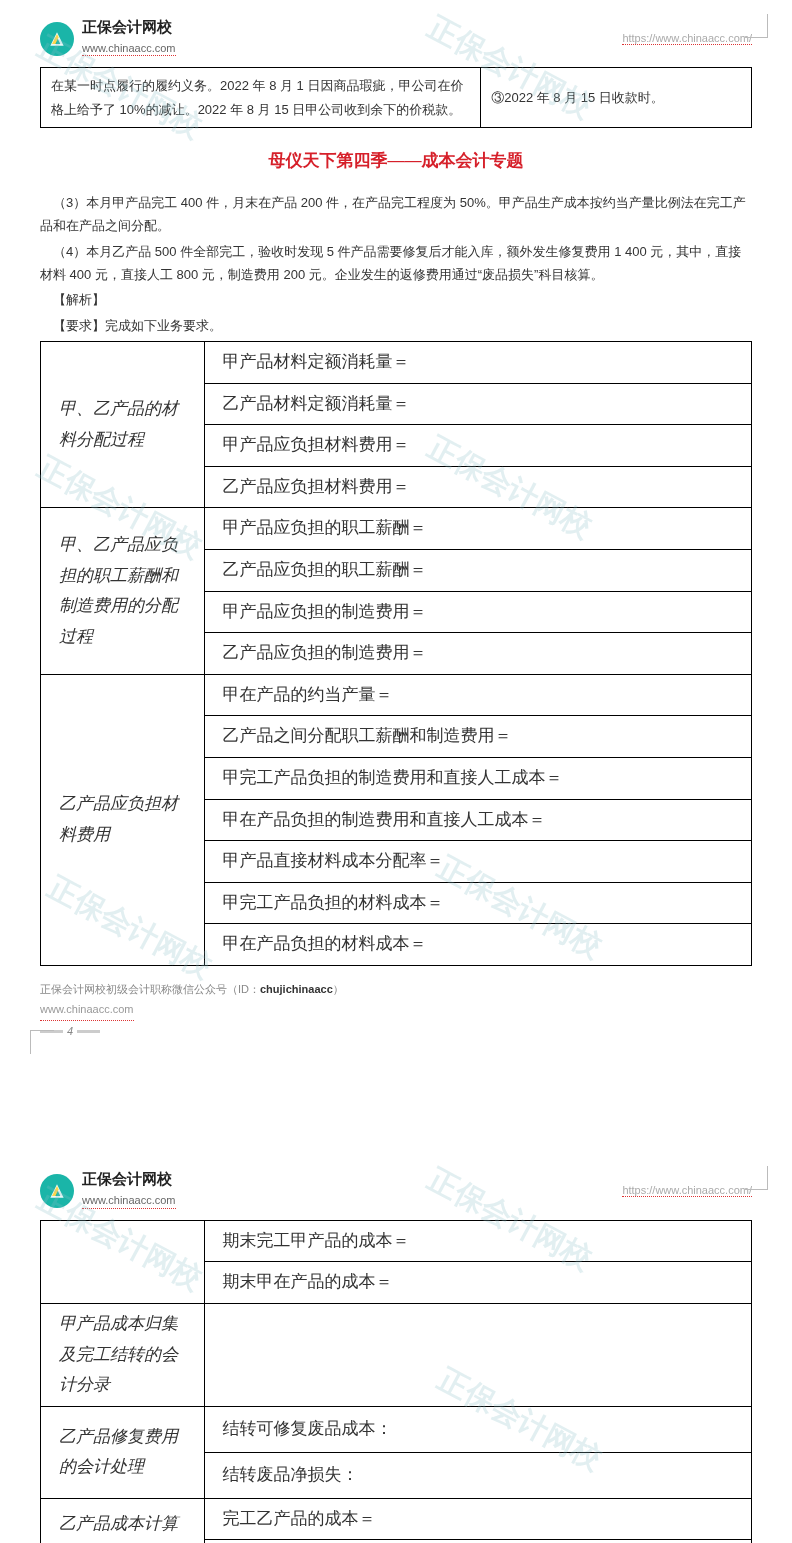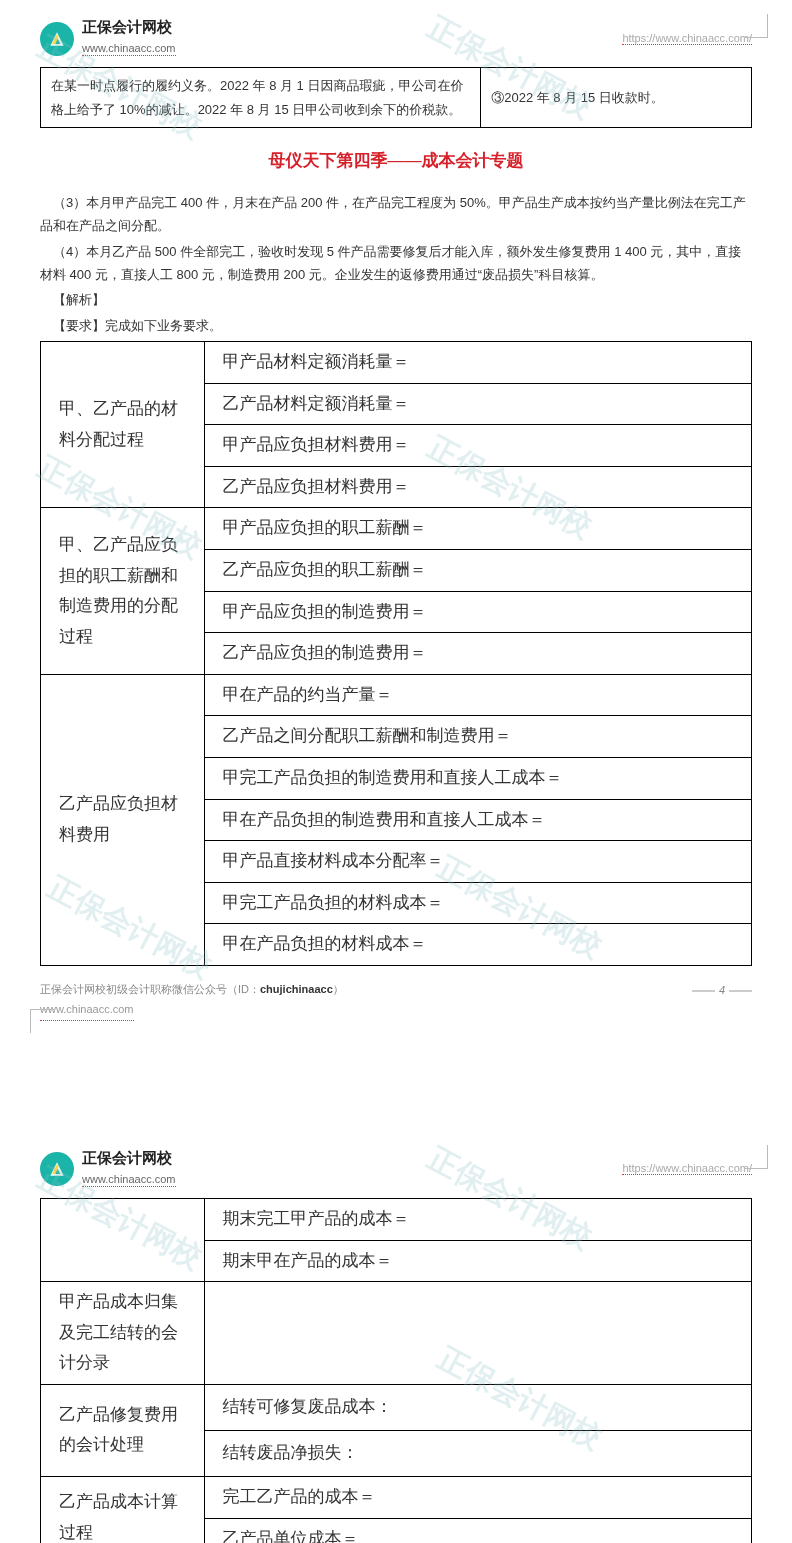--- a/index.html
+++ b/index.html
@@ -90,40 +90,42 @@
   }
   table.grid td {
     border: 1px solid #000;
     padding: 5px 18px;
     vertical-align: middle;
     font-size: 17px;
   }
   table.grid td.lbl {
     width: 23%;
     text-align: left;
+    font-style: italic;
   }
 
   .watermark {
     position: absolute;
     color: rgba(140,190,200,0.25);
     font-size: 30px;
     font-weight: bold;
     transform: rotate(28deg);
     pointer-events: none;
     white-space: nowrap;
     font-family: "SimSun", serif;
   }
 
   .footer {
     margin-top: 14px;
     display: flex;
     justify-content: space-between;
     align-items: flex-start;
     font-size: 11px;
     color: #888;
+    flex-direction: column;
   }
   .footer .wx-id { color: #333; font-weight: bold; }
   .footer .url { color: #999; border-bottom: 1px dotted #d33; display: inline-block; }
   .footer .pageno {
     width: 60px;
     text-align: center;
     color: #888;
     font-style: italic;
     padding: 1px 0;
     background: linear-gradient(to bottom, transparent 45%, #ccc 45%, #ccc 55%, transparent 55%);

